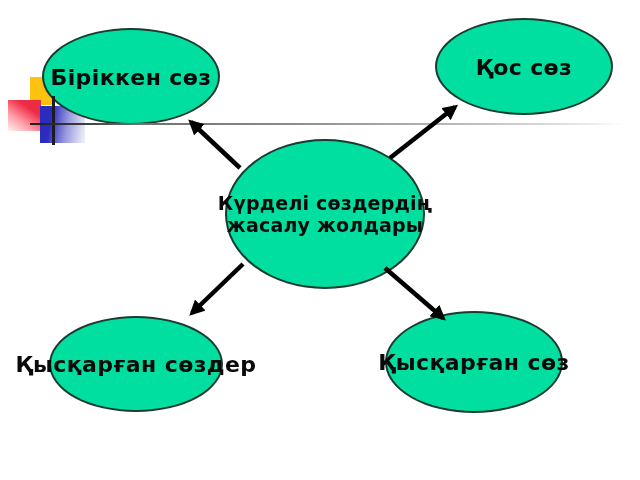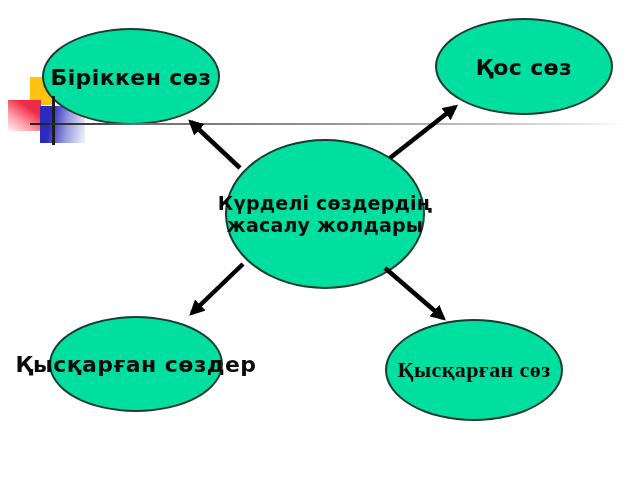--- a/index.html
+++ b/index.html
@@ -62,21 +62,21 @@
     white-space:nowrap;
     font-weight:bold;
     color:var(--text);
     letter-spacing:0.4px;
     z-index:12;
   }
   .node-top-left   {left:42px; top:28px;  width:178px;height:97px;}
   .node-top-right  {left:435px;top:18px;  width:178px;height:97px;}
   .node-center     {left:225px;top:139px; width:200px;height:150px;}
   .node-bottom-left{left:49px; top:316px; width:174px;height:96px;}
-  .node-bottom-right{left:385px;top:319px;width:178px;height:102px;font-family:Liberation Serif, serif;}
+  .node-bottom-right{left:385px;top:311px;width:178px;height:102px;}
   .outer-label{font-size:22px;}
   .center-label{
     font-size:19px;line-height:22px;text-align:center;
     letter-spacing:0.2px;
   }
   .arrow-layer{
     position:absolute;left:0;top:0;width:640px;height:480px;
     z-index:40;pointer-events:none;
   }
 </style>

